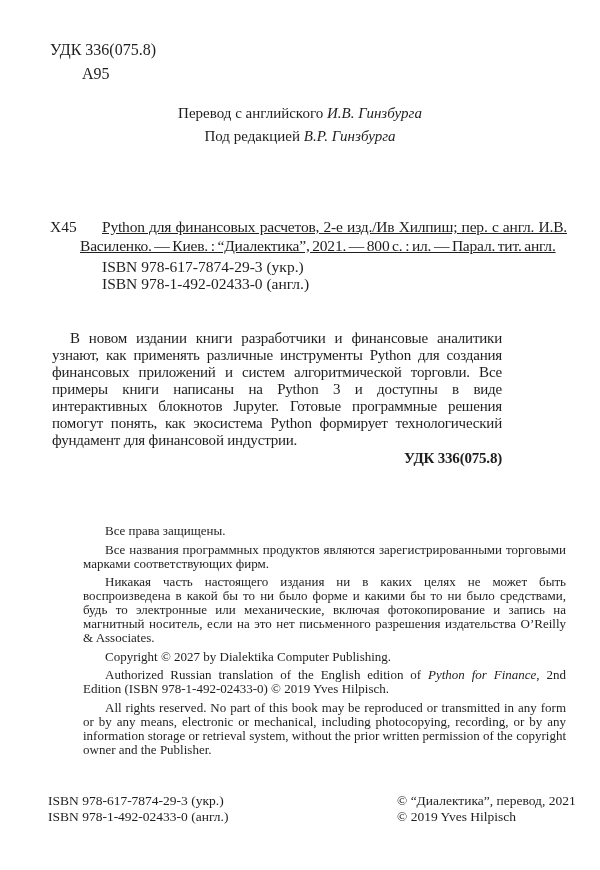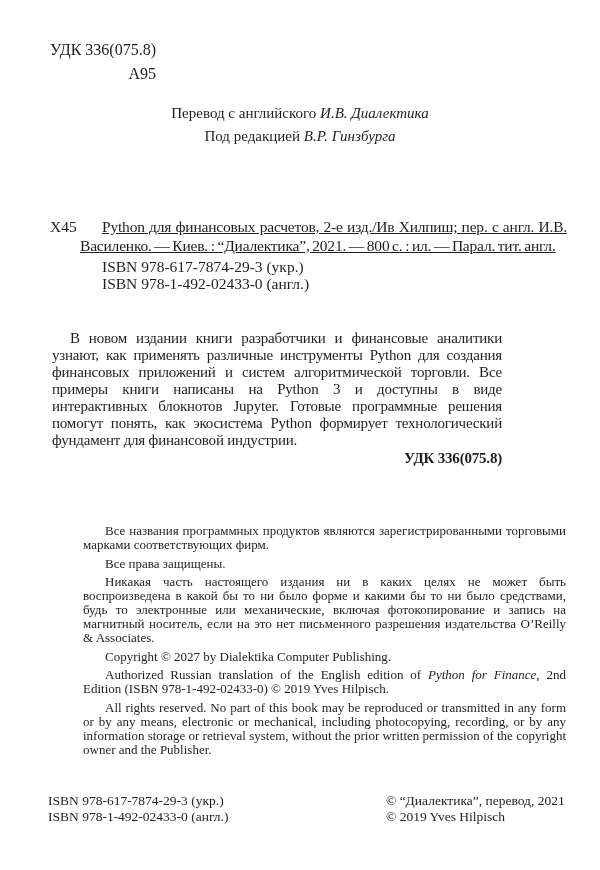--- a/index.html
+++ b/index.html
@@ -6,21 +6,21 @@
   body{
     width:600px;height:870px;background:#ffffff;overflow:hidden;
     font-family:"Liberation Serif","DejaVu Serif",serif;
     color:#1e1e1e;
     -webkit-font-smoothing:antialiased;
   }
   .page{position:relative;width:600px;height:870px;background:#fff;}
 
   
   .head{position:absolute;left:50px;top:38px;font-size:16px;line-height:24px;}
-  .head .author-sign{margin-left:32px;text-align:right;}
+  .head .author-sign{margin-left:32px;}
 
   
   .credits{position:absolute;left:0;right:0;top:102px;text-align:center;
            font-size:15px;line-height:23px;}
 
   
   .card{position:absolute;left:36px;top:212px;width:531px;font-size:15.5px;}
   .card .author{margin-left:46px;line-height:19px;}
   .card .entry{position:relative;margin-left:44px;margin-top:5px;
                text-align:justify;text-indent:22px;line-height:19px;
@@ -38,56 +38,56 @@
 
   
   .legal{position:absolute;left:83px;top:524px;width:483px;
          font-size:13px;line-height:14px;}
   .legal p{margin:0 0 4.5px 0;text-align:justify;text-indent:22px;}
 
   
   .footer{position:absolute;left:0;top:793px;width:600px;height:45px;
           font-size:13.5px;line-height:16px;}
   .footer .isbn-col{position:absolute;left:48px;top:0;}
-  .footer .copy-col{position:absolute;left:386px;top:0;}
+  .footer .copy-col{position:absolute;left:397px;top:0;}
 
   i{font-style:italic;}
   b{font-weight:bold;}
 </style>
 </head>
 <body>
 
 <div class="page">
 
   <div class="head">
     <div>УДК 336(075.8)</div>
     <div class="author-sign">А95</div>
   </div>
 
   <div class="credits">
-    <div><span>Перевод с английского </span><i>И.В. Диалектика</i></div>
+    <div><span>Перевод с английского </span><i>И.В. Гинзбурга</i></div>
     <div><span>Под редакцией </span><i>В.Р. Гинзбурга</i></div>
   </div>
 
   <div class="card">
     <div class="entry"><span class="code">Х45</span><span>Python для финансовых расчетов, 2-е изд./Ив Хилпиш; пер. с англ. И.В. Василенко. — Киев. : “Диалектика”, 2021. — 800 с. : ил. — Парал. тит. англ.</span></div>
     <div class="isbns">
       <div>ISBN 978-617-7874-29-3 (укр.)</div>
       <div>ISBN 978-1-492-02433-0 (англ.)</div>
     </div>
   </div>
 
   <div class="annotation">
     <div class="body">В новом издании книги разработчики и финансовые аналитики узнают, как применять различные инструменты Python для создания финансовых приложений и систем алгоритмической торговли. Все примеры книги написаны на Python 3 и доступны в виде интерактивных блокнотов Jupyter. Готовые программные решения помогут понять, как экосистема Python формирует технологический фундамент для финансовой индустрии.</div>
     <div class="udc-bold">УДК 336(075.8)</div>
   </div>
 
   <div class="legal">
+    <p>Все права защищены.</p>
     <p>Все названия программных продуктов являются зарегистрированными торговыми марками соответствующих фирм.</p>
-    <p>Все права защищены.</p>
     <p>Никакая часть настоящего издания ни в каких целях не может быть воспроизведена в какой бы то ни было форме и какими бы то ни было средствами, будь то электронные или механические, включая фотокопирование и запись на магнитный носитель, если на это нет письменного разрешения издательства O’Reilly &amp; Associates.</p>
     <p>Copyright © 2027 by Dialektika Computer Publishing.</p>
     <p><span>Authorized Russian translation of the English edition of </span><i>Python for Finance</i><span>, 2nd Edition (ISBN 978-1-492-02433-0) © 2019 Yves Hilpisch.</span></p>
     <p>All rights reserved. No part of this book may be reproduced or transmitted in any form or by any means, electronic or mechanical, including photocopying, recording, or by any information storage or retrieval system, without the prior written permission of the copyright owner and the Publisher.</p>
   </div>
 
   <div class="footer">
     <div class="isbn-col">
       <div>ISBN 978-617-7874-29-3 (укр.)</div>
       <div>ISBN 978-1-492-02433-0 (англ.)</div>

